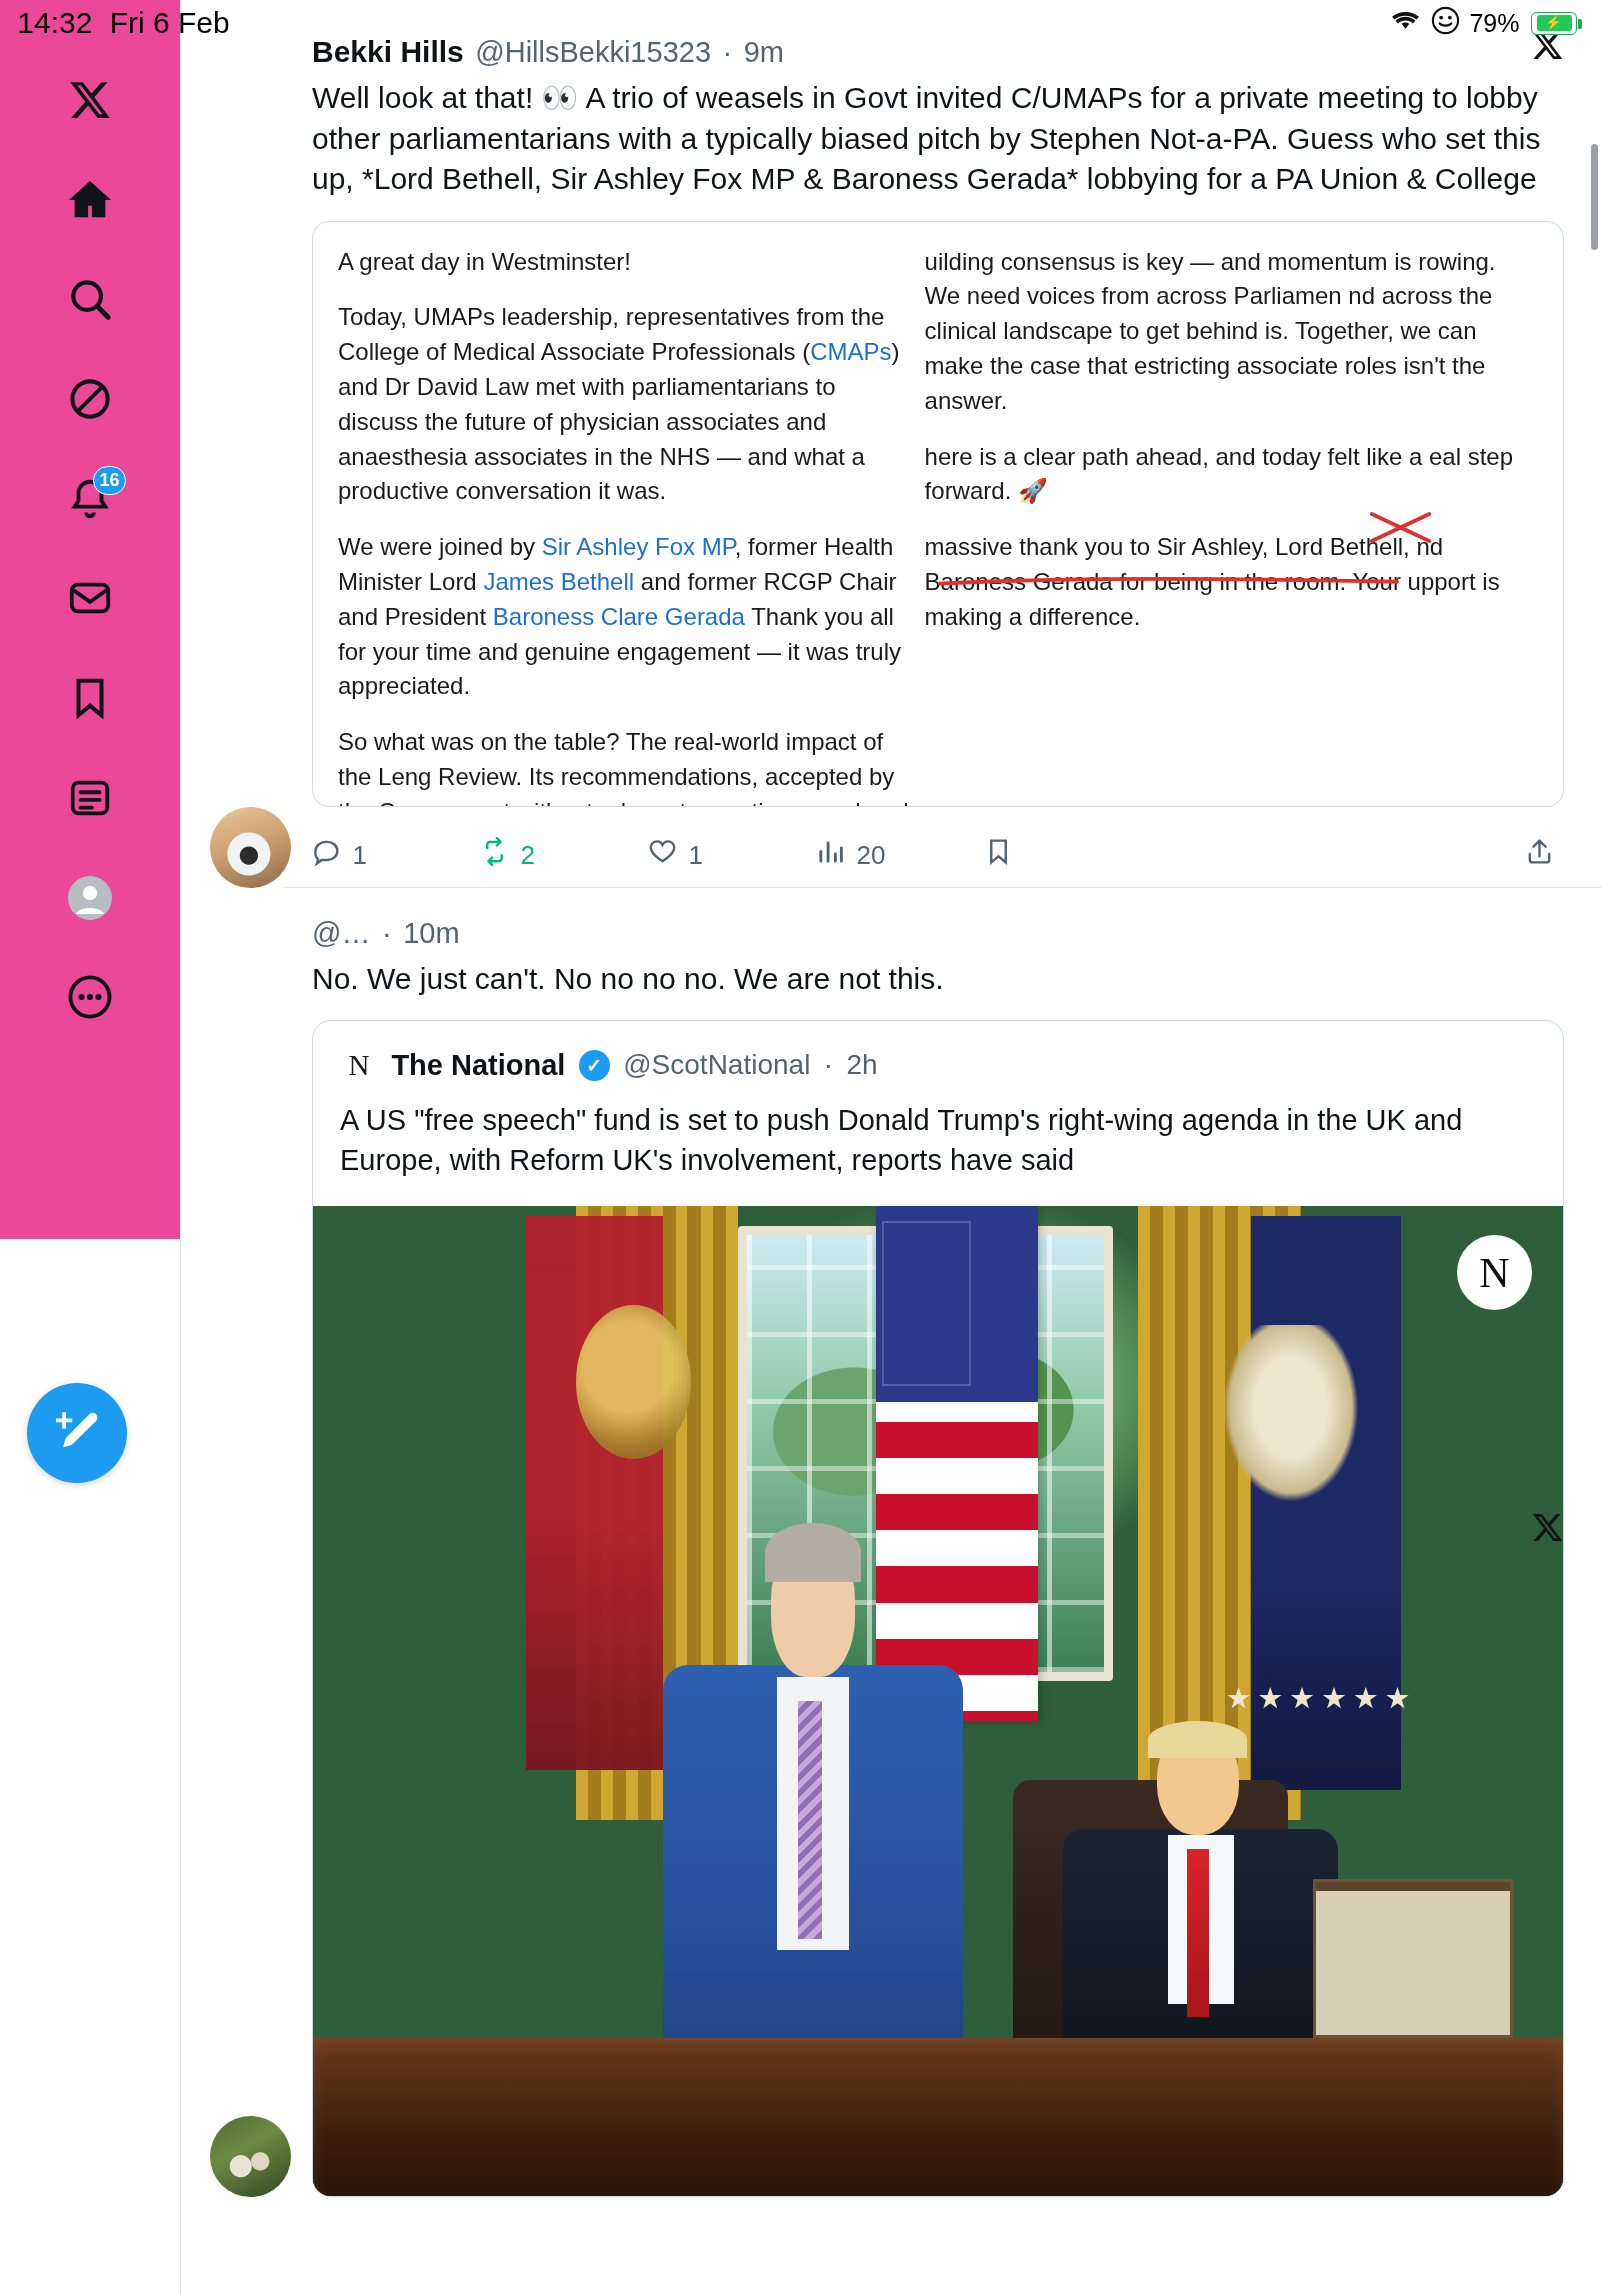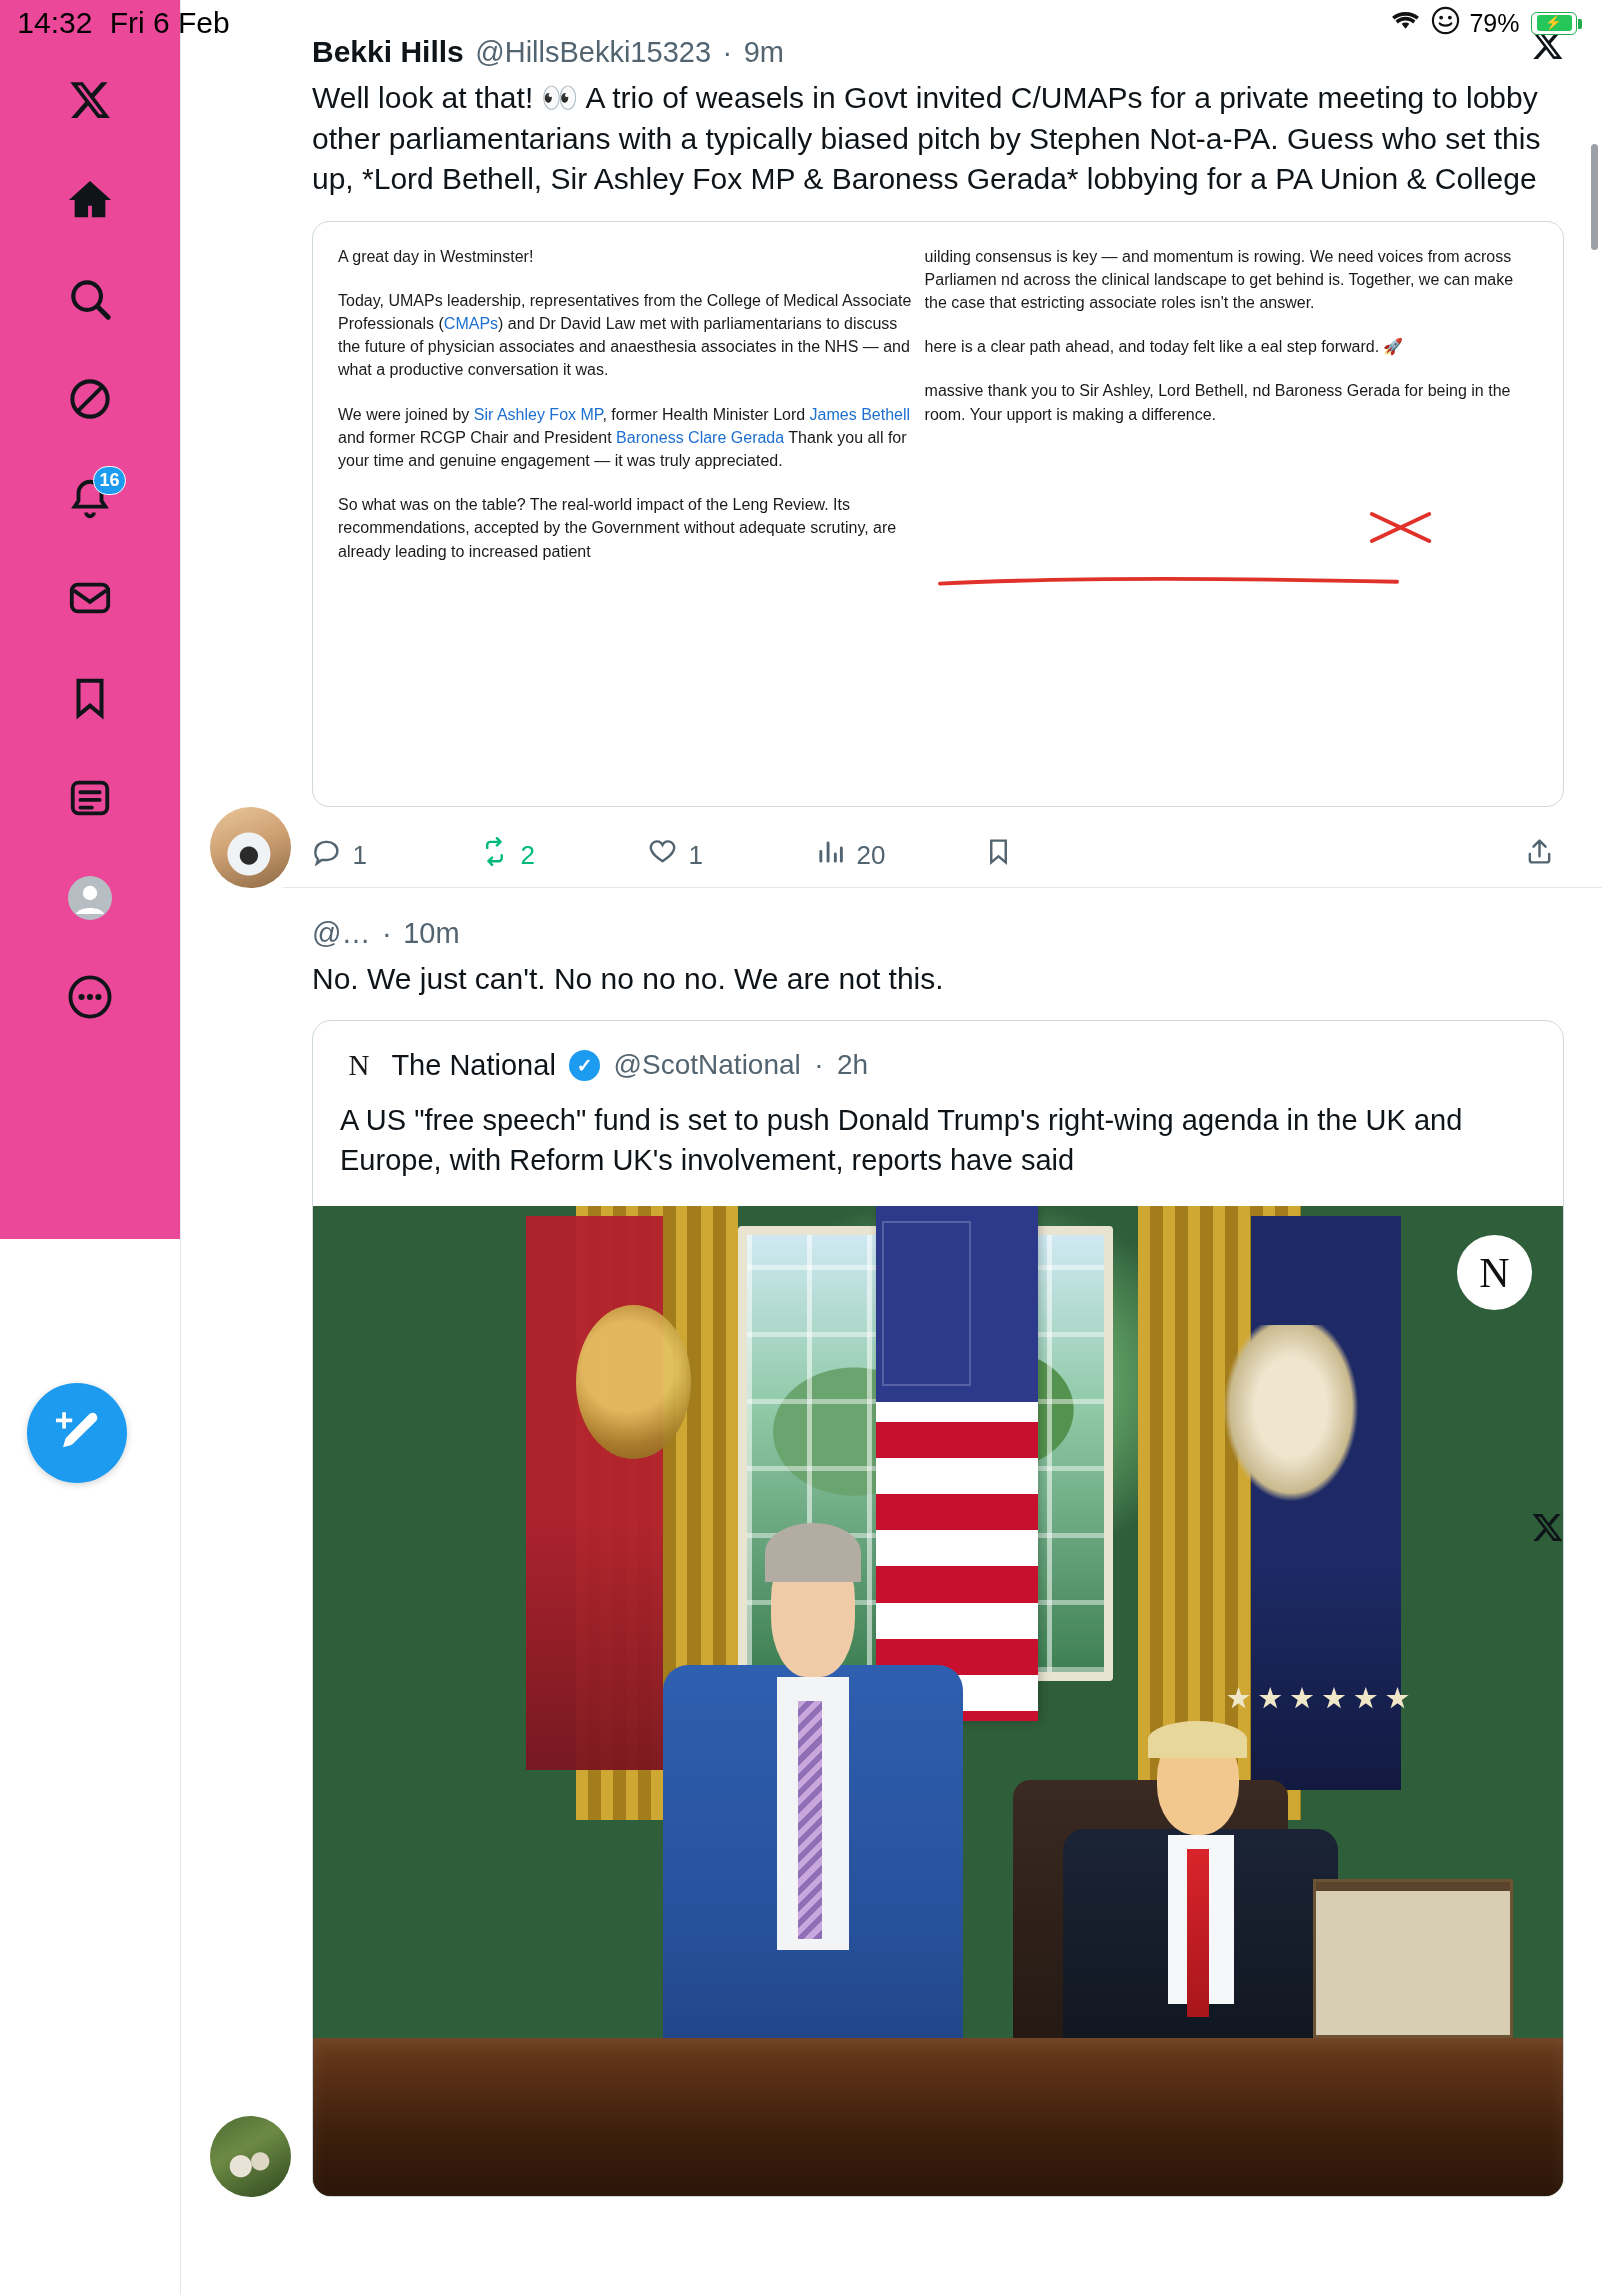--- a/index.html
+++ b/index.html
@@ -181,21 +181,21 @@
     border: 1px solid #cfd9de;
     border-radius: 17.3px;
     overflow: hidden;
     background: #fff;
     height: 586px;
     position: relative;
     display: flex;
   }
   .shot-col {
     padding: 23px 17.3px 0 25px;
-    font-size: 16px;
+    font-size: 24px;
     line-height: 1.45;
     color: #1a1a1a;
     width: 50%;
   }
   .shot-col.right {
     padding-left: 0;
     margin-left: -13.4px;
     position: relative;
     overflow: hidden;
   }
@@ -248,21 +248,21 @@
     gap: 13.4px;
     padding: 25px 27px 5.8px 27px;
     font-size: 28px;
   }
   .q-logo {
     width: 38px; height: 38px;
     display: flex; align-items: center; justify-content: center;
     font-family: "Liberation Serif", serif;
     font-size: 29px; color: #1a1a1a;
   }
-  .q-name { font-weight: normal; color: #0f1419; font-size: 29px; }
+  .q-name { font-weight: bold; color: #0f1419; font-size: 29px; }
   .verified {
     width: 31px; height: 31px; border-radius: 50%;
     background: #1d9bf0; color: #fff;
     display: inline-flex; align-items: center; justify-content: center;
     font-size: 19px; font-weight: bold;
   }
   .q-handle, .q-dot, .q-time { color: #536471; font-size: 28px; }
   .q-text {
     padding: 9.6px 27px 25px 27px;
     font-size: 29px;

